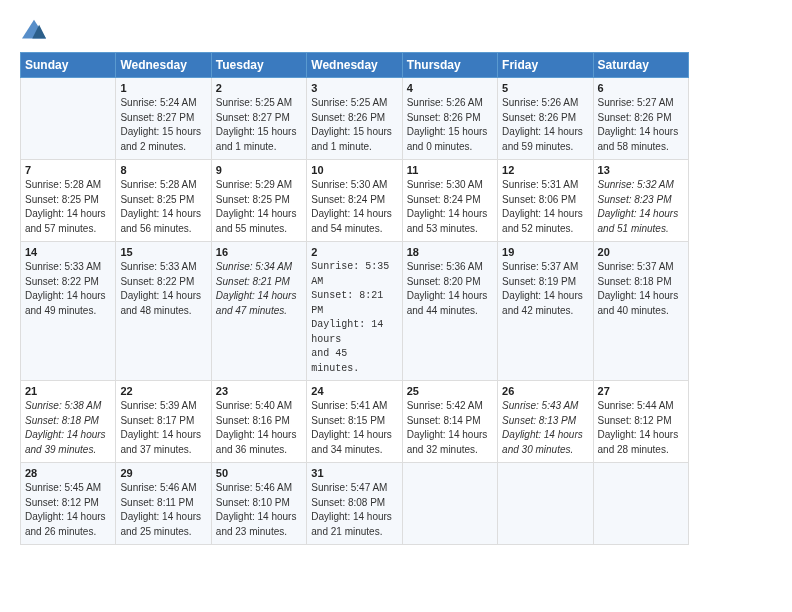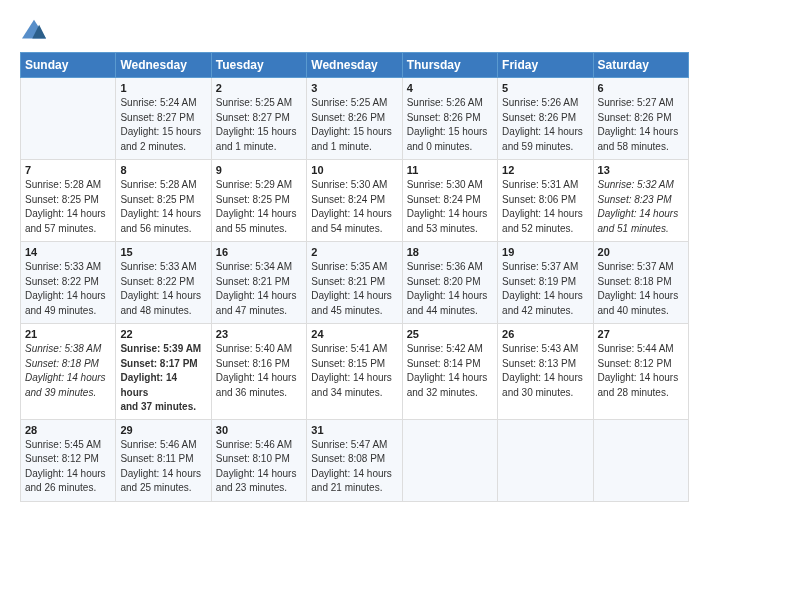--- a/index.html
+++ b/index.html
@@ -230,28 +230,28 @@
           </td>
           <td>
             <span class="day-num">15</span>
             <div class="day-info" style="white-space: pre-line;">Sunrise: 5:33 AM
 Sunset: 8:22 PM
 Daylight: 14 hours
 and 48 minutes.</div>
           </td>
           <td>
             <span class="day-num">16</span>
-            <div class="day-info" style="white-space: pre-line;">Sunrise: 5:34 AM
+            <div class="day-info" style="white-space: pre-line; font-style: italic;">Sunrise: 5:34 AM
 Sunset: 8:21 PM
 Daylight: 14 hours
 and 47 minutes.</div>
           </td>
           <td>
             <span class="day-num">2</span>
-            <div class="day-info" style="white-space: pre-line;">Sunrise: 5:35 AM
+            <div class="day-info" style="white-space: pre-line; font-family: Liberation Mono, monospace;">Sunrise: 5:35 AM
 Sunset: 8:21 PM
 Daylight: 14 hours
 and 45 minutes.</div>
           </td>
           <td>
             <span class="day-num">18</span>
             <div class="day-info" style="white-space: pre-line;">Sunrise: 5:36 AM
 Sunset: 8:20 PM
 Daylight: 14 hours
 and 44 minutes.</div>
@@ -274,21 +274,21 @@
         <tr>
           <td>
             <span class="day-num">21</span>
             <div class="day-info" style="white-space: pre-line; font-style: italic;">Sunrise: 5:38 AM
 Sunset: 8:18 PM
 Daylight: 14 hours
 and 39 minutes.</div>
           </td>
           <td>
             <span class="day-num">22</span>
-            <div class="day-info" style="white-space: pre-line; font-weight: bold;">Sunrise: 5:39 AM
+            <div class="day-info" style="white-space: pre-line;">Sunrise: 5:39 AM
 Sunset: 8:17 PM
 Daylight: 14 hours
 and 37 minutes.</div>
           </td>
           <td>
             <span class="day-num">23</span>
             <div class="day-info" style="white-space: pre-line;">Sunrise: 5:40 AM
 Sunset: 8:16 PM
 Daylight: 14 hours
 and 36 minutes.</div>
@@ -302,21 +302,21 @@
           </td>
           <td>
             <span class="day-num">25</span>
             <div class="day-info" style="white-space: pre-line;">Sunrise: 5:42 AM
 Sunset: 8:14 PM
 Daylight: 14 hours
 and 32 minutes.</div>
           </td>
           <td>
             <span class="day-num">26</span>
-            <div class="day-info" style="white-space: pre-line;">Sunrise: 5:43 AM
+            <div class="day-info" style="white-space: pre-line; font-style: italic;">Sunrise: 5:43 AM
 Sunset: 8:13 PM
 Daylight: 14 hours
 and 30 minutes.</div>
           </td>
           <td>
             <span class="day-num">27</span>
             <div class="day-info" style="white-space: pre-line;">Sunrise: 5:44 AM
 Sunset: 8:12 PM
 Daylight: 14 hours
 and 28 minutes.</div>
@@ -331,21 +331,21 @@
 and 26 minutes.</div>
           </td>
           <td>
             <span class="day-num">29</span>
             <div class="day-info" style="white-space: pre-line;">Sunrise: 5:46 AM
 Sunset: 8:11 PM
 Daylight: 14 hours
 and 25 minutes.</div>
           </td>
           <td>
-            <span class="day-num">30</span>
+            <span class="day-num">50</span>
             <div class="day-info" style="white-space: pre-line;">Sunrise: 5:46 AM
 Sunset: 8:10 PM
 Daylight: 14 hours
 and 23 minutes.</div>
           </td>
           <td>
             <span class="day-num">31</span>
             <div class="day-info" style="white-space: pre-line;">Sunrise: 5:47 AM
 Sunset: 8:08 PM
 Daylight: 14 hours

